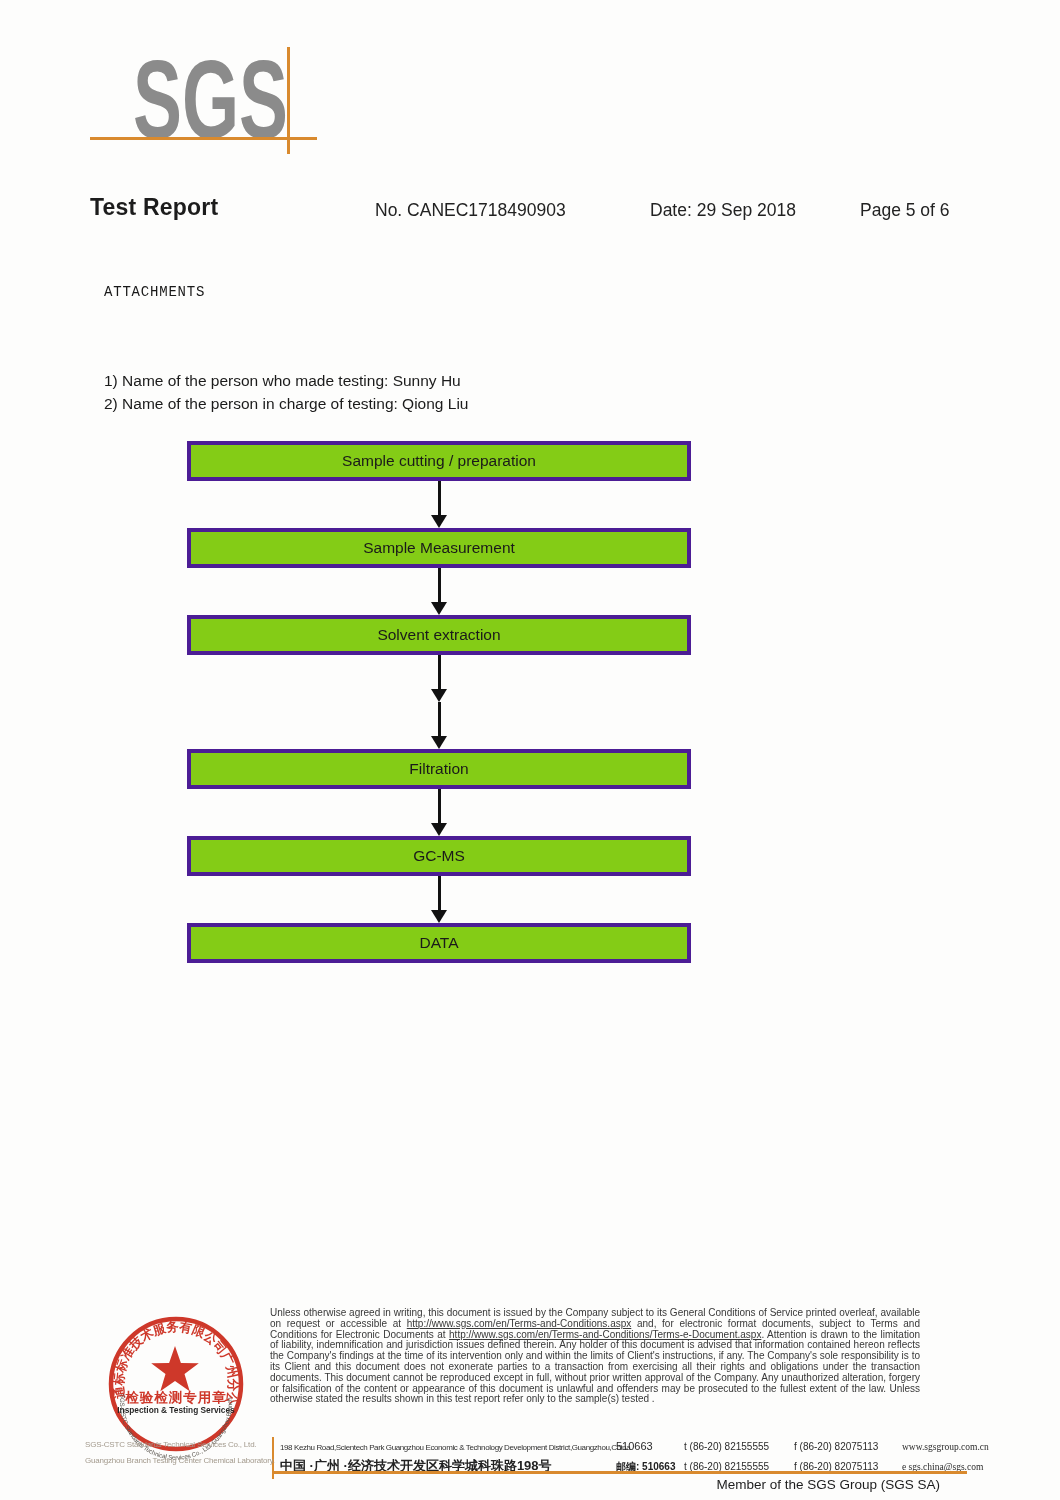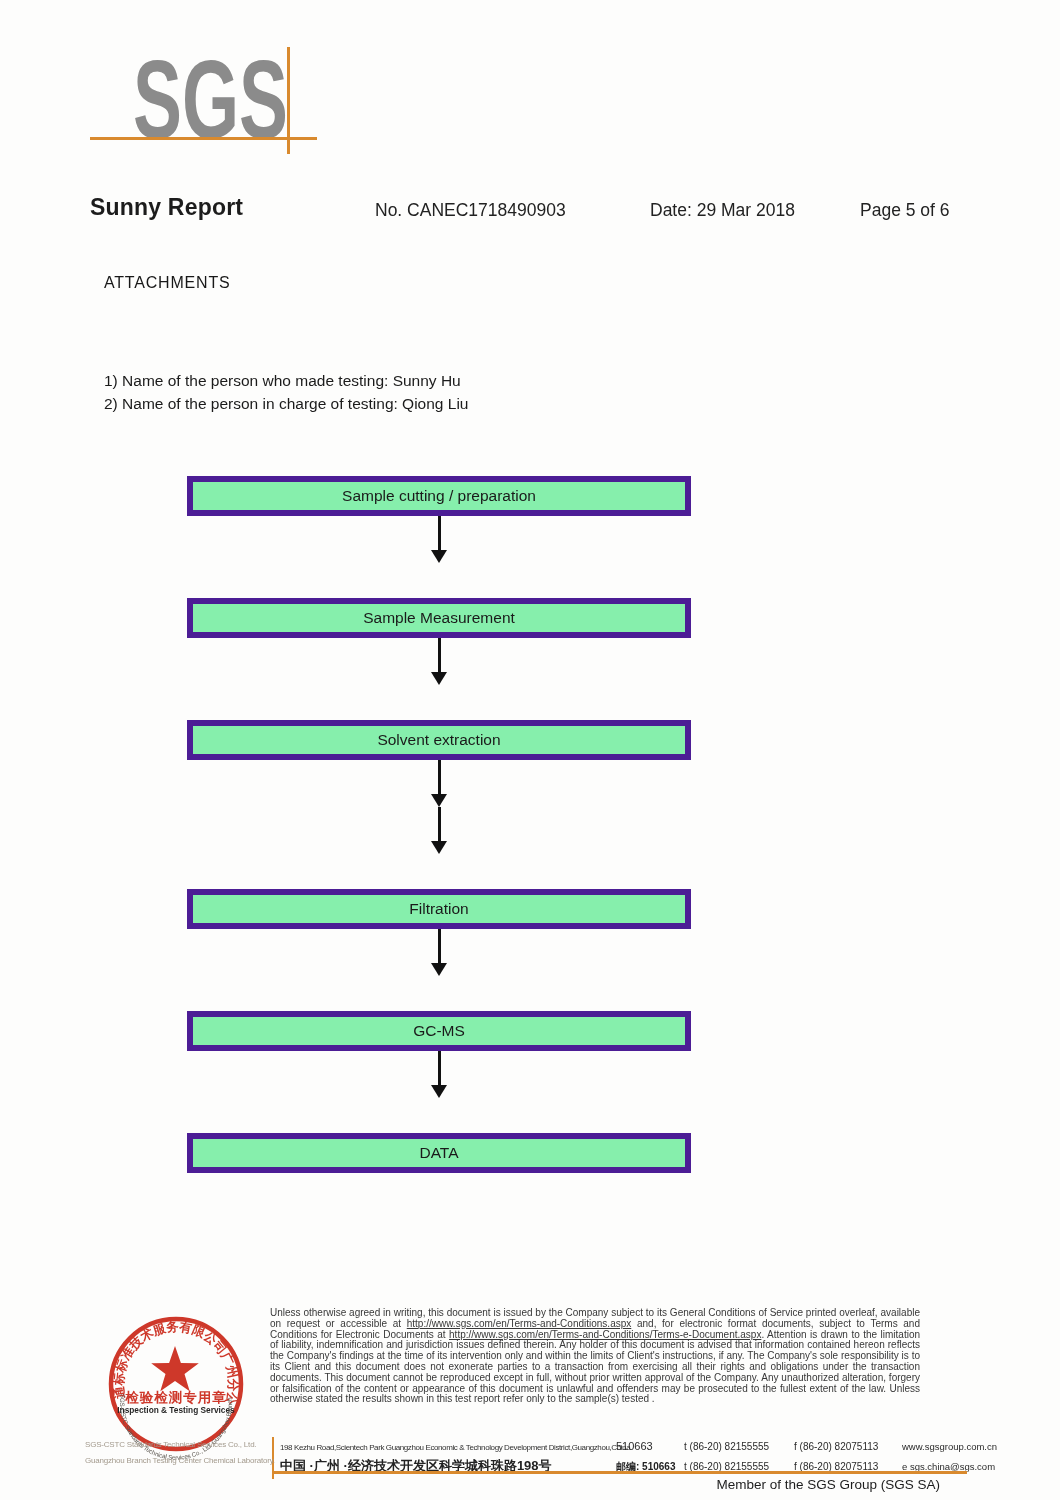--- a/index.html
+++ b/index.html
@@ -11,66 +11,66 @@
   .logo-svg { position:absolute; left:132px; top:50px; }
   .orange-hline-logo { position:absolute; left:90px; top:137px; width:227px; height:3px; background:#d98a2e; }
   .orange-vline-logo { position:absolute; left:287px; top:47px; width:3px; height:107px; background:#d98a2e; }
   .report-title { position:absolute; left:90px; top:194px; font-size:23px; font-weight:bold; letter-spacing:0.2px; }
   .hdr-meta { position:absolute; top:200px; font-size:17.5px; color:#222; }
   .hdr-no   { left:375px; }
   .hdr-date { left:650px; }
   .hdr-page { left:860px; }
 
   
-  .section-heading { position:absolute; left:104px; top:274px; font-size:16px; letter-spacing:0.8px; color:#181818; }
+  .section-heading { position:absolute; left:104px; top:284px; font-size:14px; letter-spacing:0.8px; color:#181818;font-family:Liberation Mono, monospace; }
   .chart-title { position:absolute; left:187px; top:323px; width:503px; text-align:center; font-size:18.5px; font-weight:bold; }
   .notes { position:absolute; left:104px; top:369px; font-size:15.5px; line-height:23px; color:#1b1b1b; }
 
   
   .flowchart { position:absolute; left:187px; top:441px; width:504px; display:flex; flex-direction:column; align-items:stretch; }
-  .flow-box { height:40px; border:6px solid #4c1d95; background:#86efac; display:flex; align-items:center; justify-content:center; font-size:15.5px; color:#1a1a1a;margin-top:35px; }
+  .flow-box { height:40px; border:4px solid #4c1d95; background:#84cc16; display:flex; align-items:center; justify-content:center; font-size:15.5px; color:#1a1a1a; }
   .flowchart > .flow-box:nth-child(7) { height:54px; }
   .flow-arrow { height:47px; display:flex; flex-direction:column; align-items:center; justify-content:flex-start; }
   .flow-arrow-line { width:3px; flex:1 1 auto; background:#111; }
   .flow-arrow-head { width:0; height:0; border-left:8px solid transparent; border-right:8px solid transparent; border-top:13px solid #111; }
 
   
   .stamp-svg { position:absolute; left:103px; top:1312px; opacity:0.93; }
   .company-lines { position:absolute; left:85px; top:1437px; font-size:8px; letter-spacing:-0.2px; line-height:16px; color:#a39a8d; z-index:2; }
   .legal { position:absolute; left:270px; top:1308px; width:650px; font-size:10px; line-height:10.8px; text-align:justify; color:#383838; }
   .legal .u { text-decoration:underline; }
   .attention { position:absolute; left:268px; top:1417px; width:660px; font-size:9.8px; line-height:10.8px; font-weight:bold; color:#c97b2a; }
   .attention .u { text-decoration:underline; }
   .addr-vline { position:absolute; left:272px; top:1437px; width:2px; height:42px; background:#d98a2e; }
   .addr-block { position:absolute; left:280px; top:1440px; width:660px; }
   .addr-row { display:grid; grid-template-columns:326px 58px 100px 98px auto; column-gap:10px; align-items:baseline; }
   .addr-row.en { height:15px; }
   .addr-en { font-size:8px; letter-spacing:-0.4px; white-space:nowrap; color:#2f2f2f; }
   .addr-num { font-size:11px; color:#2a2a2a; }
   .addr-tel { font-size:10px; white-space:nowrap; color:#2a2a2a; }
-  .addr-web { font-size:9.5px; white-space:nowrap; color:#2a2a2a; }
+  .addr-web { font-size:9.5px; white-space:nowrap; color:#2a2a2a;font-family:Liberation Serif, serif; }
   .addr-cn { font-size:13px; font-weight:600; white-space:nowrap; color:#222; }
   .addr-row.cn { margin-top:2px; }
   .orange-hline-footer { position:absolute; left:272px; top:1471px; width:695px; height:2.5px; background:#d98a2e; }
   .member-line { position:absolute; left:600px; top:1477px; width:340px; text-align:right; font-size:13.5px; color:#1d1d1d; }
 </style>
 </head>
 <body>
 
 <div class="page">
 
   <svg class="logo-svg" width="170" height="96" viewBox="0 0 170 96" xmlns="http://www.w3.org/2000/svg">
     <text x="1" y="88" font-size="112" font-weight="bold" fill="#8b8b8b" textLength="155" lengthAdjust="spacingAndGlyphs" font-family="Liberation Sans, DejaVu Sans, sans-serif">SGS</text>
   </svg>
   <div class="orange-hline-logo"></div>
   <div class="orange-vline-logo"></div>
 
-  <div class="report-title">Sunny Report</div>
+  <div class="report-title">Test Report</div>
   <div class="hdr-meta hdr-no">No. CANEC1718490903</div>
-  <div class="hdr-meta hdr-date">Date: 29 Mar 2018</div>
+  <div class="hdr-meta hdr-date">Date: 29 Sep 2018</div>
   <div class="hdr-meta hdr-page">Page 5 of 6</div>
 
   <div class="section-heading">ATTACHMENTS</div>
   <div class="notes">
     <div>1) Name of the person who made testing: Sunny Hu</div>
     <div>2) Name of the person in charge of testing: Qiong Liu</div>
   </div>
 
   <div class="flowchart">
       <div class="flow-box">Sample cutting / preparation</div>

